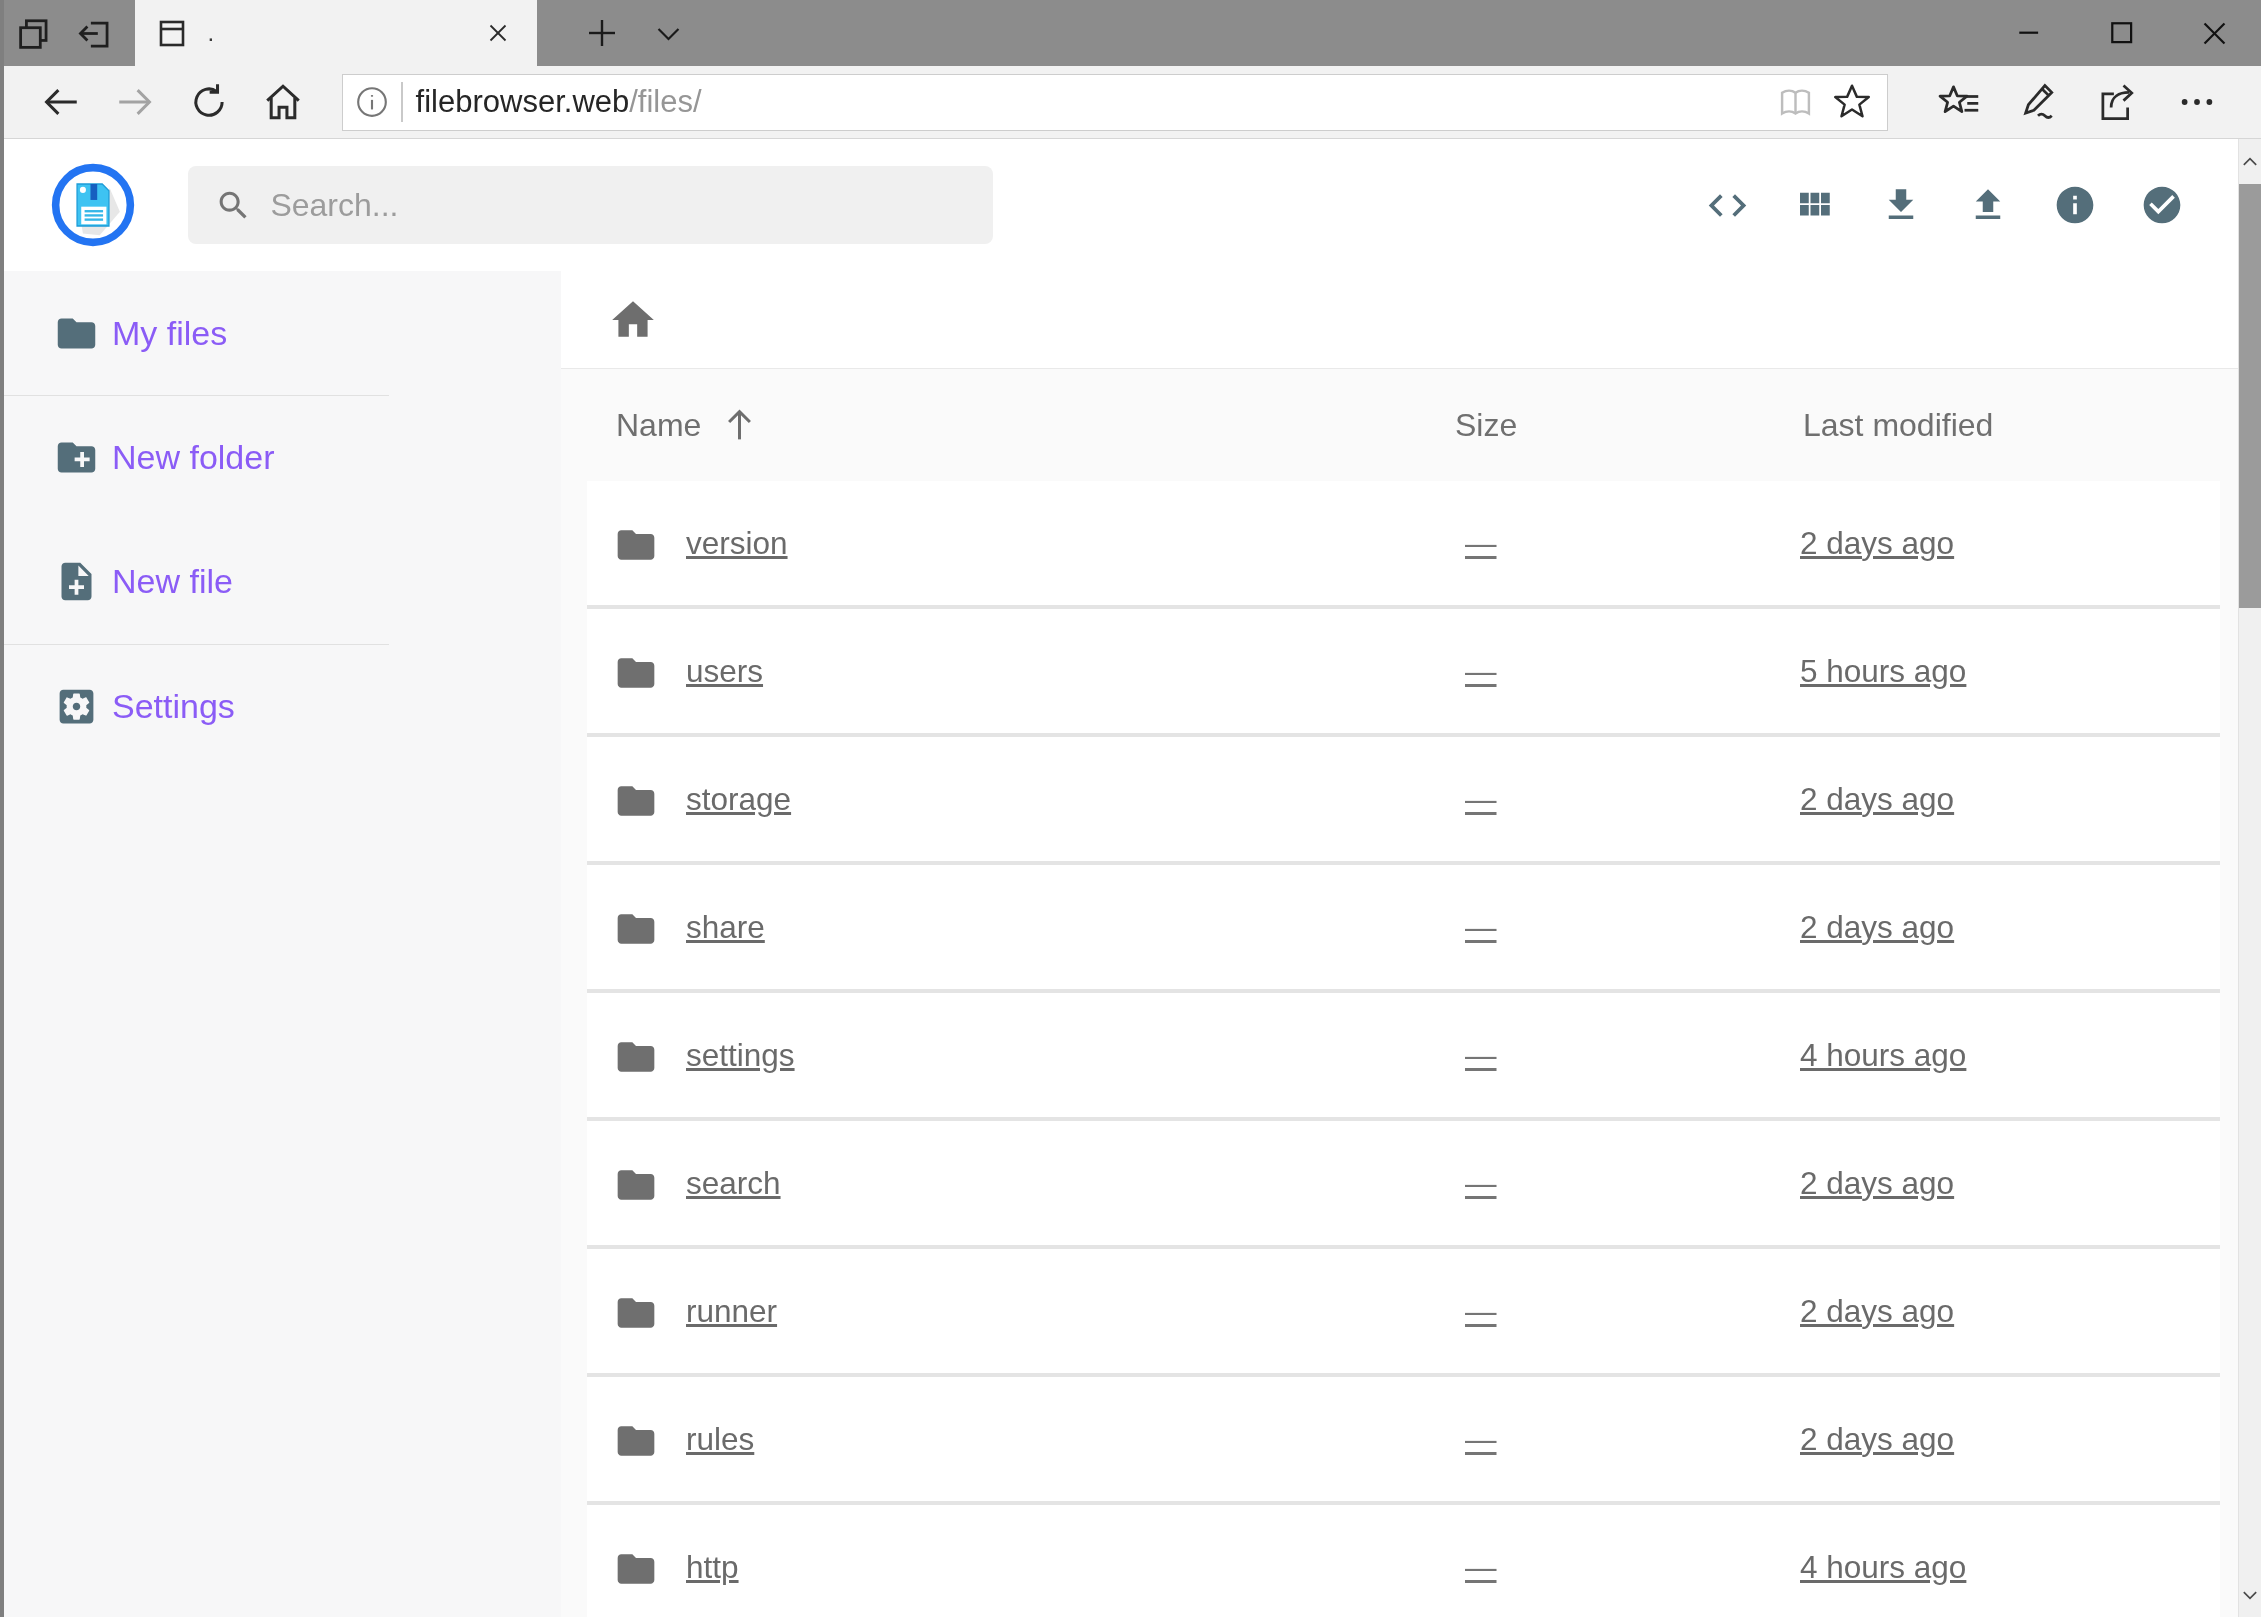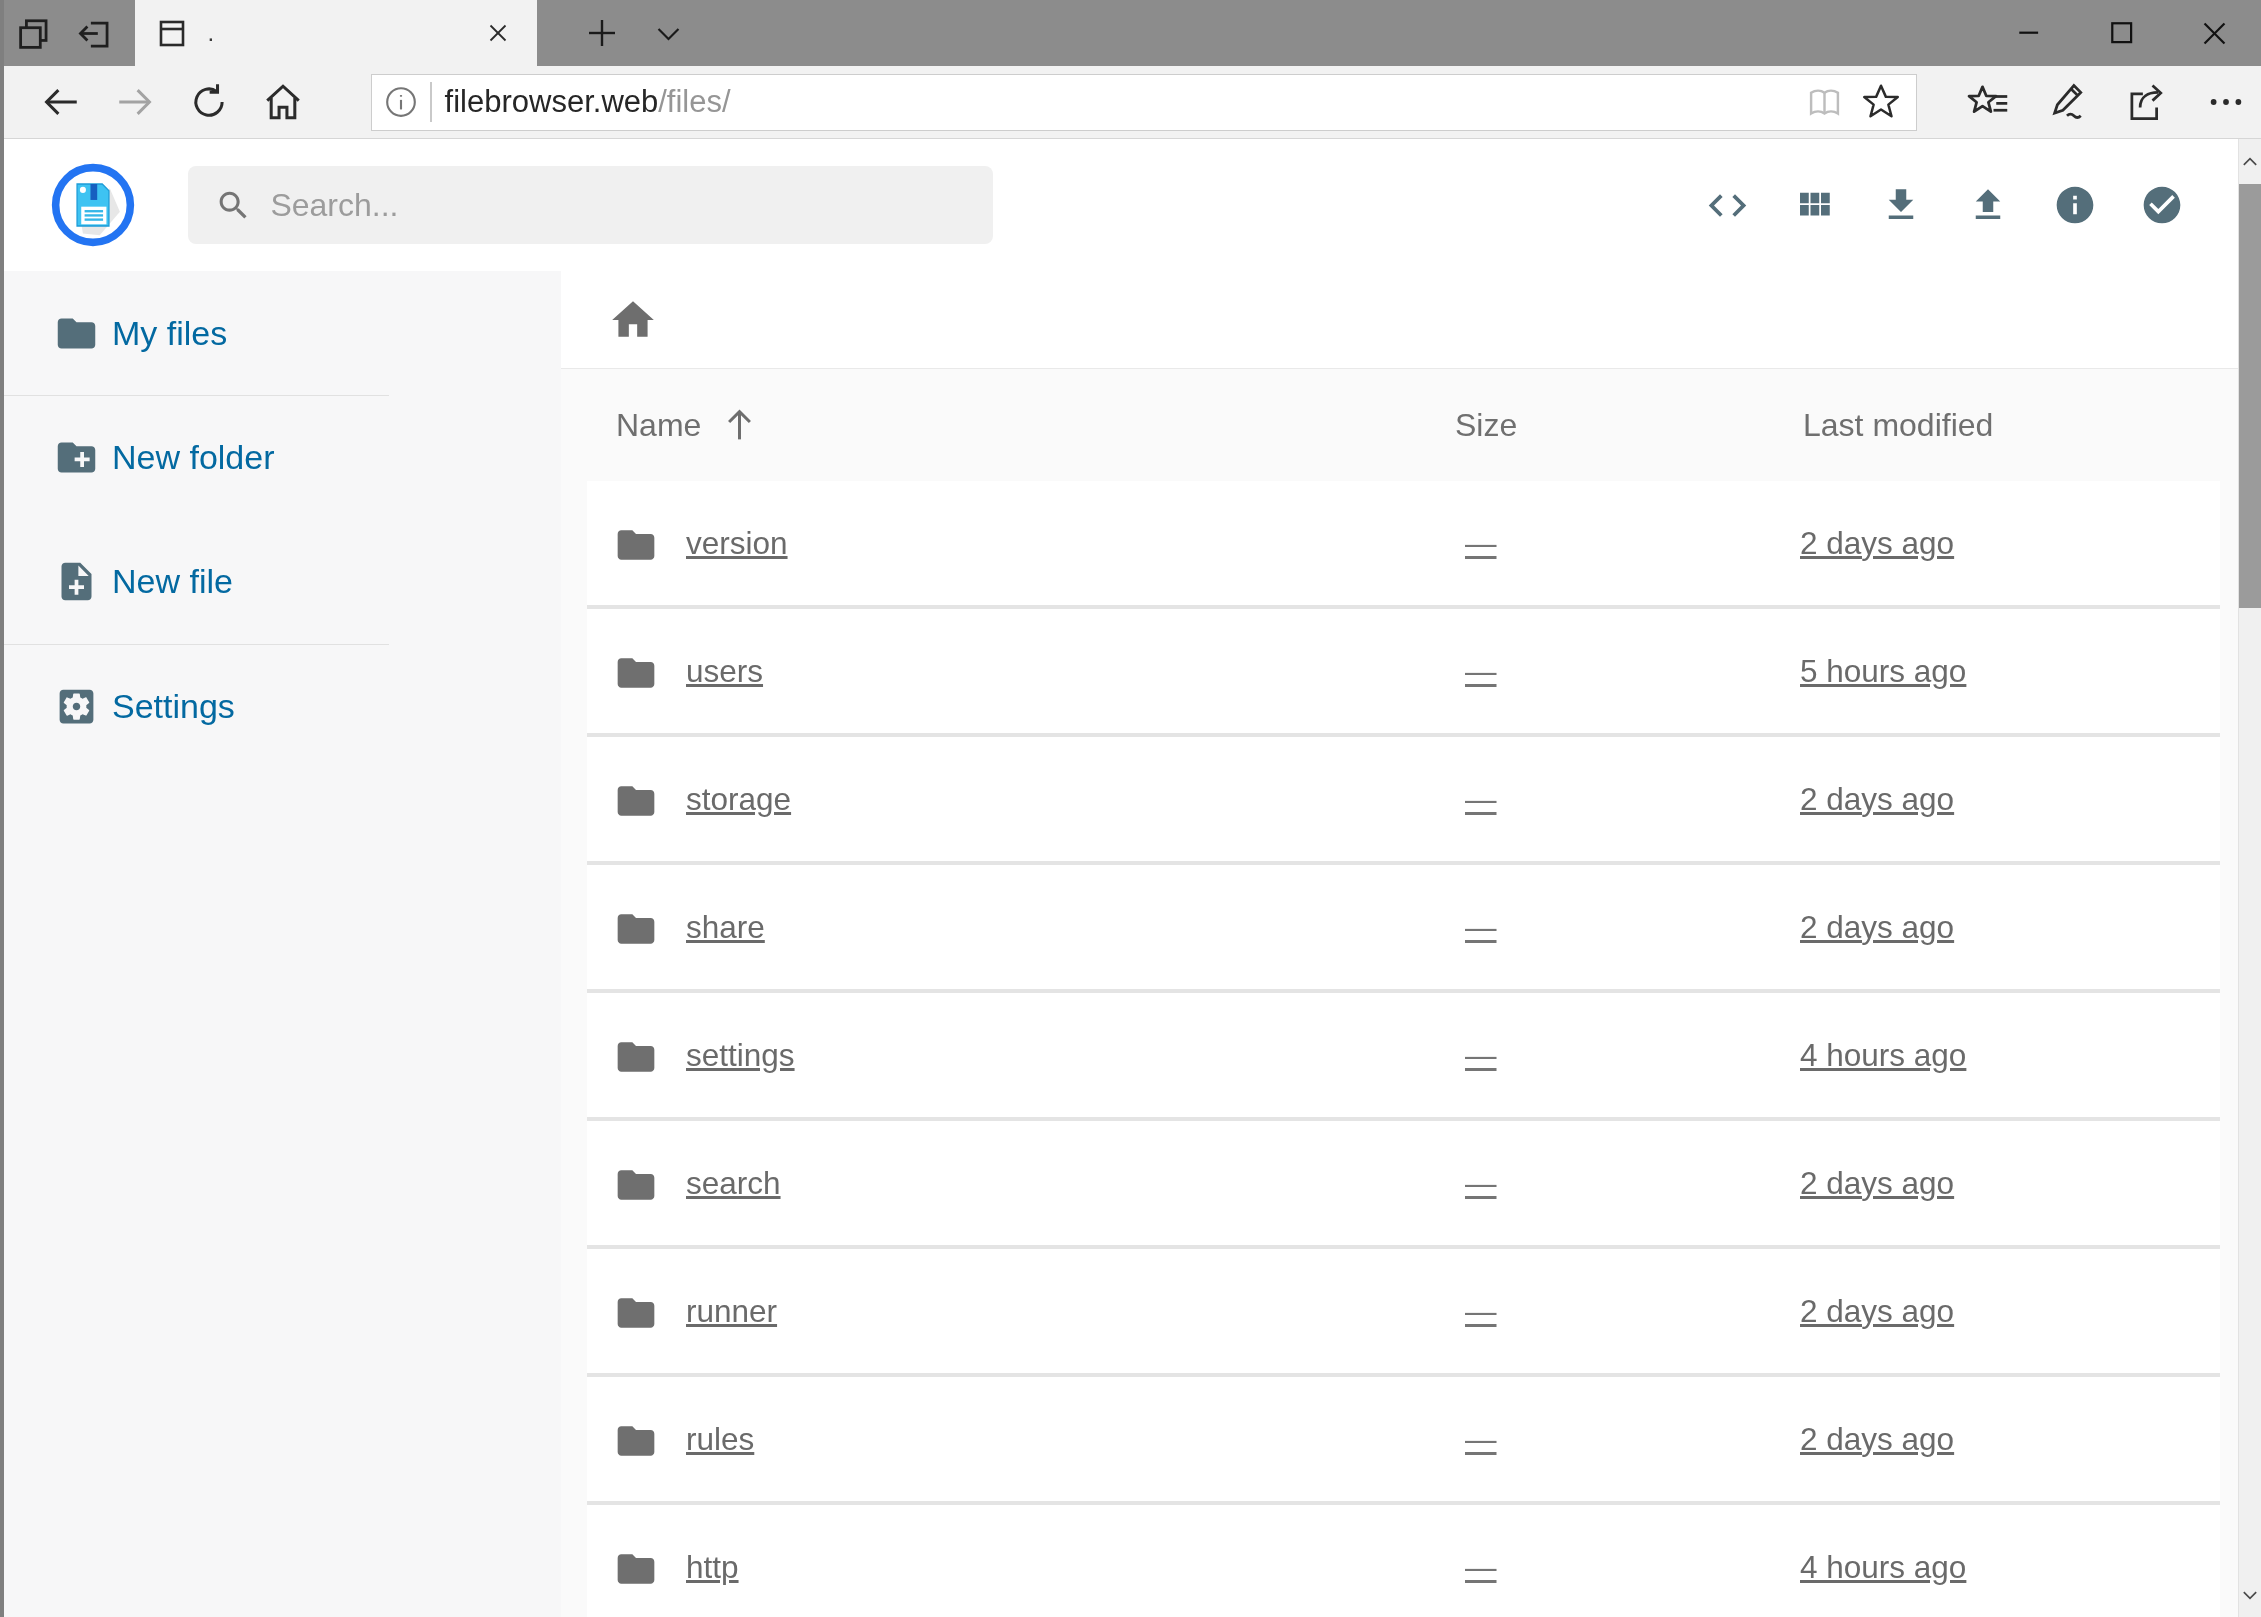--- a/index.html
+++ b/index.html
@@ -14,21 +14,21 @@
   .tab-title { font-size:24px; color:#3a3a3a; margin-left:19.4px; flex:1; }
   .tab-close { width:36px; height:36px; display:flex; align-items:center; justify-content:center; }
   .newtab { position:absolute; left:565px; top:0; width:66px; height:66px; display:flex; align-items:center; justify-content:center; }
   .tablist { position:absolute; left:631px; top:0; width:66px; height:66px; display:flex; align-items:center; justify-content:center; }
   .wincontrols { position:absolute; right:0; top:0; height:66px; display:flex; }
   .winbtn { width:93px; height:66px; display:flex; align-items:center; justify-content:center; }
 
   
   .toolbar { position:absolute; top:66px; left:0; right:0; height:73px; background:#f2f2f2; border-bottom:0.8px solid #d6d6d6; display:flex; align-items:center; padding-left:36px; }
   .navbtn { width:42px; height:52px; display:flex; align-items:center; justify-content:center; margin-right:32px; flex:none; }
-  .addressbar { width:1546px; height:57px; background:#fff; border:1.6px solid #cdcdcd; display:flex; align-items:center; margin-left:35px; flex:none; }
+  .addressbar { width:1546px; height:57px; background:#fff; border:1.6px solid #cdcdcd; display:flex; align-items:center; margin-left:6px; flex:none; }
   .addr-info { width:58px; display:flex; align-items:center; justify-content:center; flex:none; }
   .addr-sep { width:1.6px; height:40px; background:#c9c9c9; flex:none; }
   .addr-text { font-size:31px; margin-left:13px; white-space:nowrap; flex:1; color:#262626; }
   .addr-text .path { color:#969696; }
   .addr-right { display:flex; align-items:center; margin-right:6.5px; }
   .addr-right > div { width:57px; height:52px; display:flex; align-items:center; justify-content:center; }
   .tb-right { display:flex; align-items:center; margin-left:42px; }
   .tb-right > div { width:57px; height:52px; display:flex; align-items:center; justify-content:center; margin-right:22.6px; }
 
   
@@ -39,21 +39,21 @@
   .fb-logo { width:84px; height:84px; margin-left:47px; flex:none; }
   .searchbox { width:805px; height:78px; background:#f0f0f0; border-radius:8px; margin-left:53px; display:flex; align-items:center; flex:none; }
   .searchbox .mag { width:37px; height:37px; margin-left:27.4px; flex:none; }
   .searchbox input { border:none; outline:none; background:transparent; font-family:"Liberation Sans",sans-serif; font-size:32px; color:#444; margin-left:18px; width:678px; }
   .searchbox input::placeholder { color:#9c9c9c; }
   .fb-actions { margin-left:auto; display:flex; align-items:center; padding-right:53px; }
   .fb-actions > div { width:45px; height:45px; display:flex; align-items:center; justify-content:center; margin-left:42px; color:#546e7a; }
 
   
   .sidebar { position:absolute; left:0; top:132px; width:557px; bottom:0; }
-  .side-item { height:124px; display:flex; align-items:center; color:#0369a1; cursor:pointer; }
+  .side-item { height:124px; display:flex; align-items:center; color:#8b5cf6; cursor:pointer; }
   .side-item .sicon { width:45px; height:45px; margin-left:50px; flex:none; }
   .side-item .slabel { font-size:34px; margin-left:13px; }
   .side-div { height:0.8px; background:#e1e1e1; margin-right:172px; }
   .side-footer { margin:37px 0 0 50px; font-size:22px; color:#9e9e9e; line-height:33px; }
 
   
   .main { position:absolute; left:557px; top:132px; right:23.4px; bottom:0; background:#fafafa; }
   .breadcrumb { height:98px; background:#fff; border-bottom:1.6px solid #e9e9e9; display:flex; align-items:center; }
   .breadcrumb .crumb { width:50px; height:50px; margin-left:47px; color:#6e6e6e; }
   .thead { position:relative; height:112px; }

